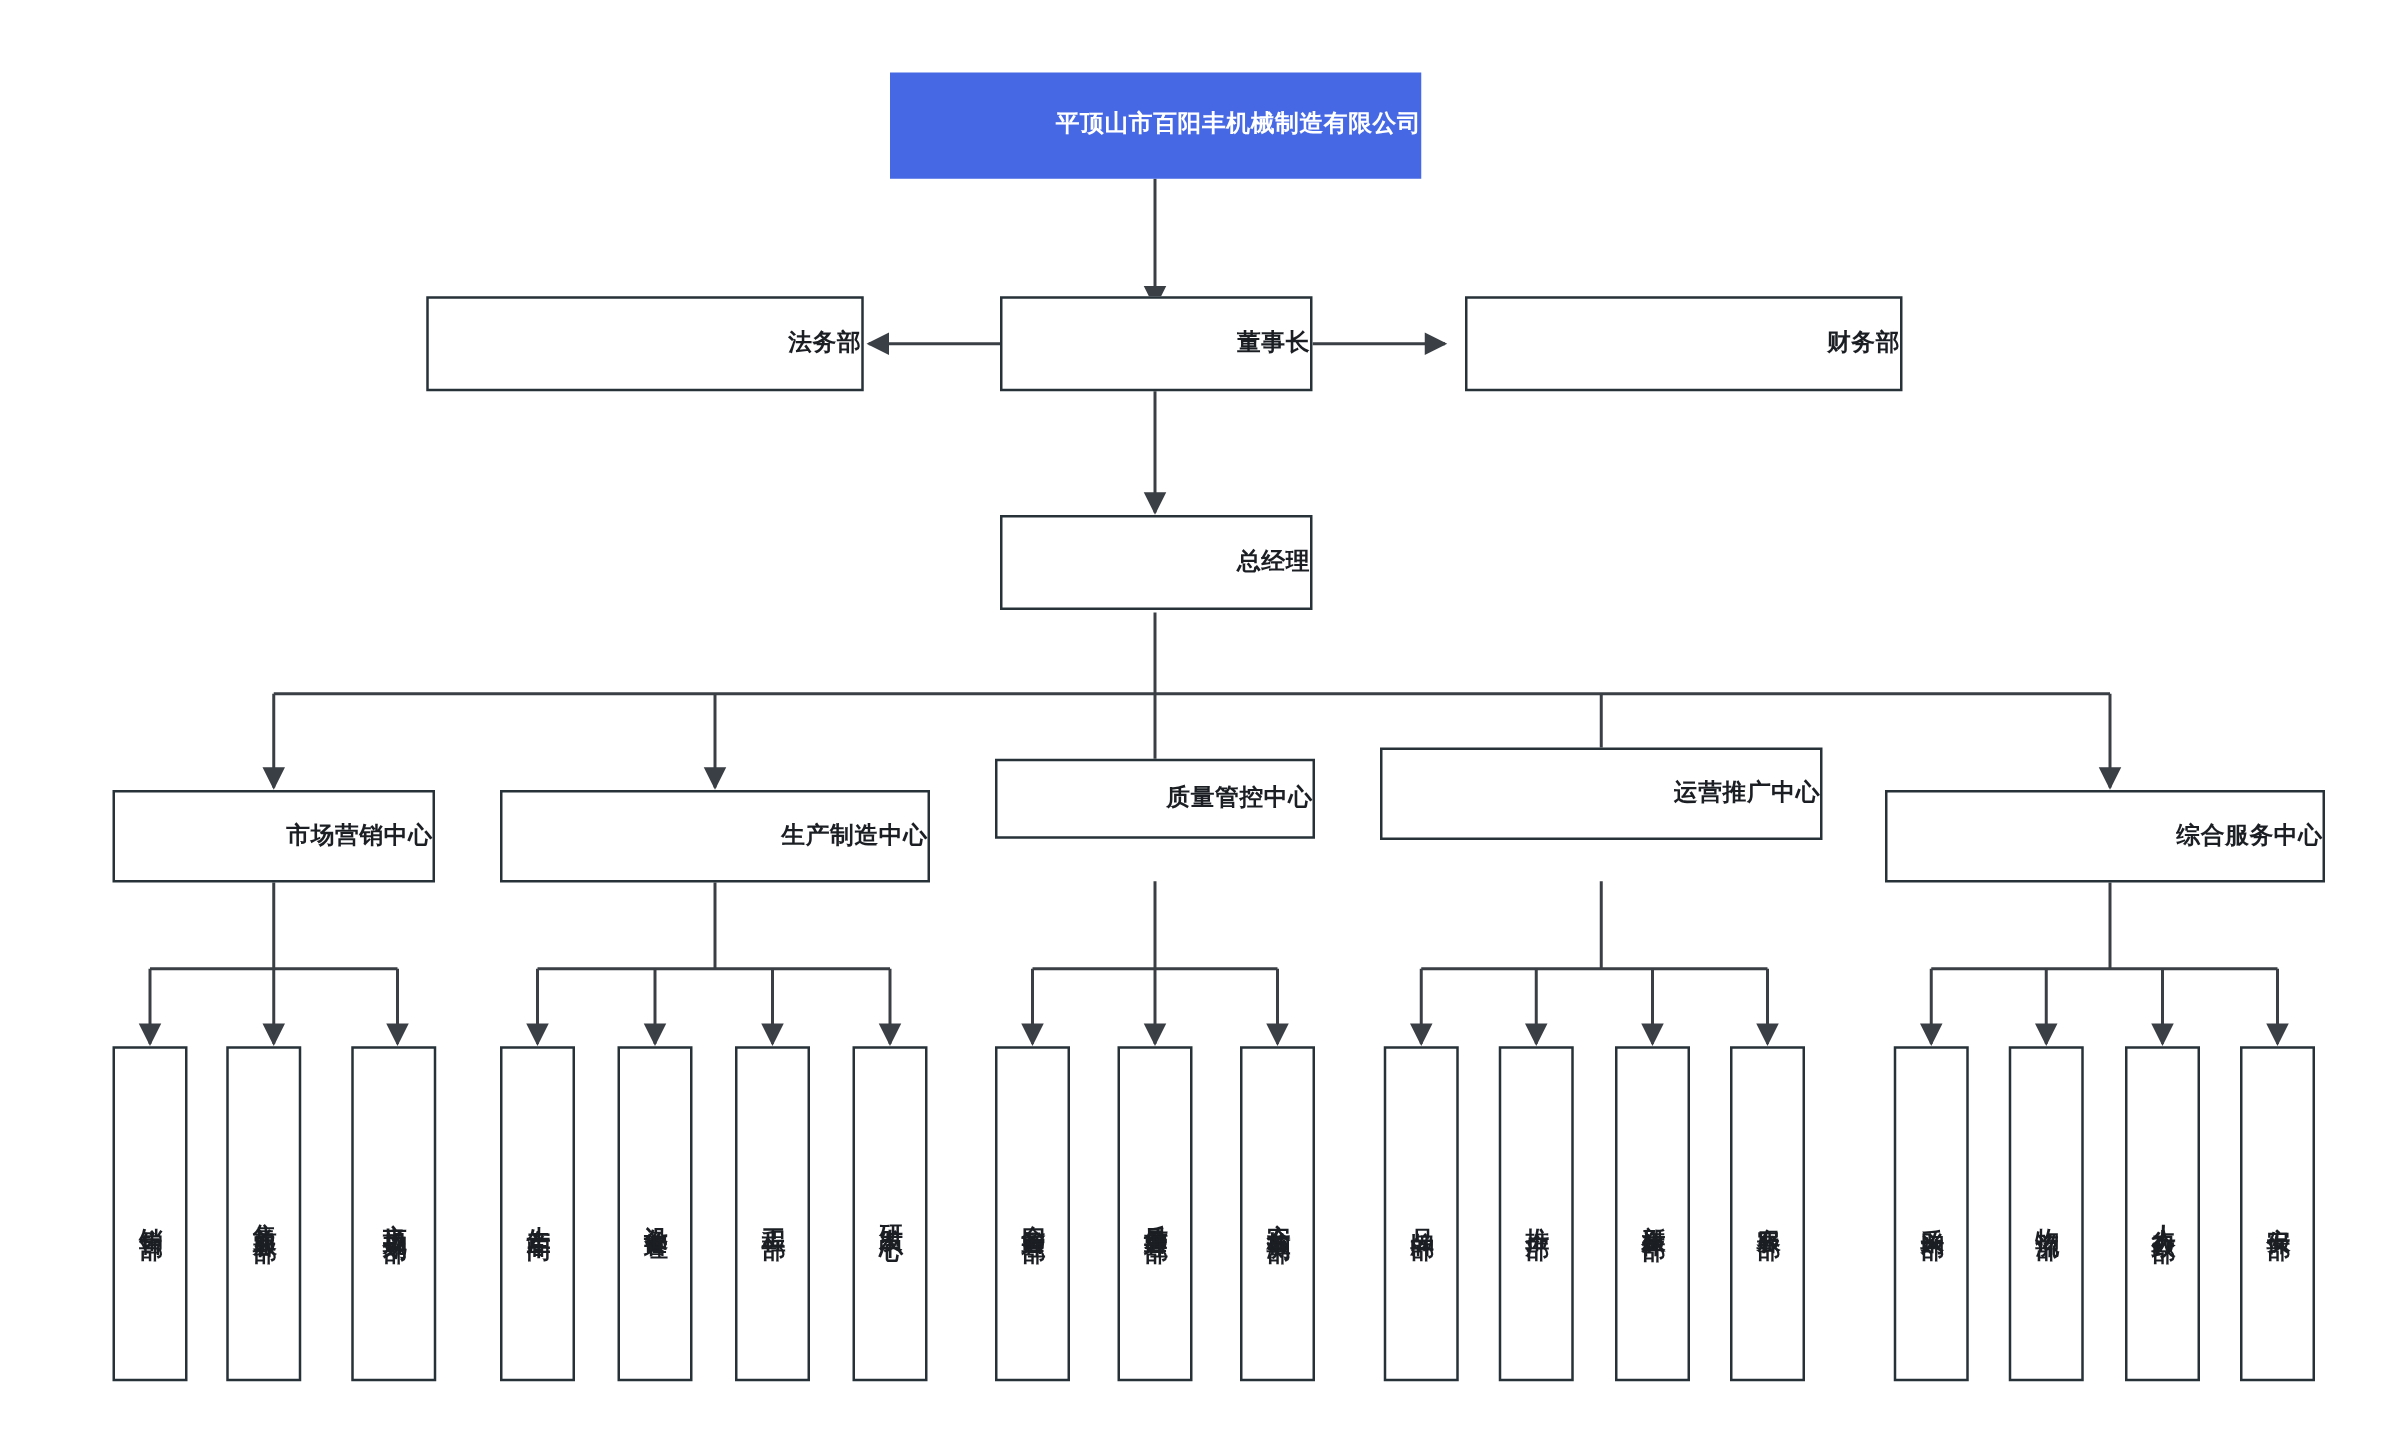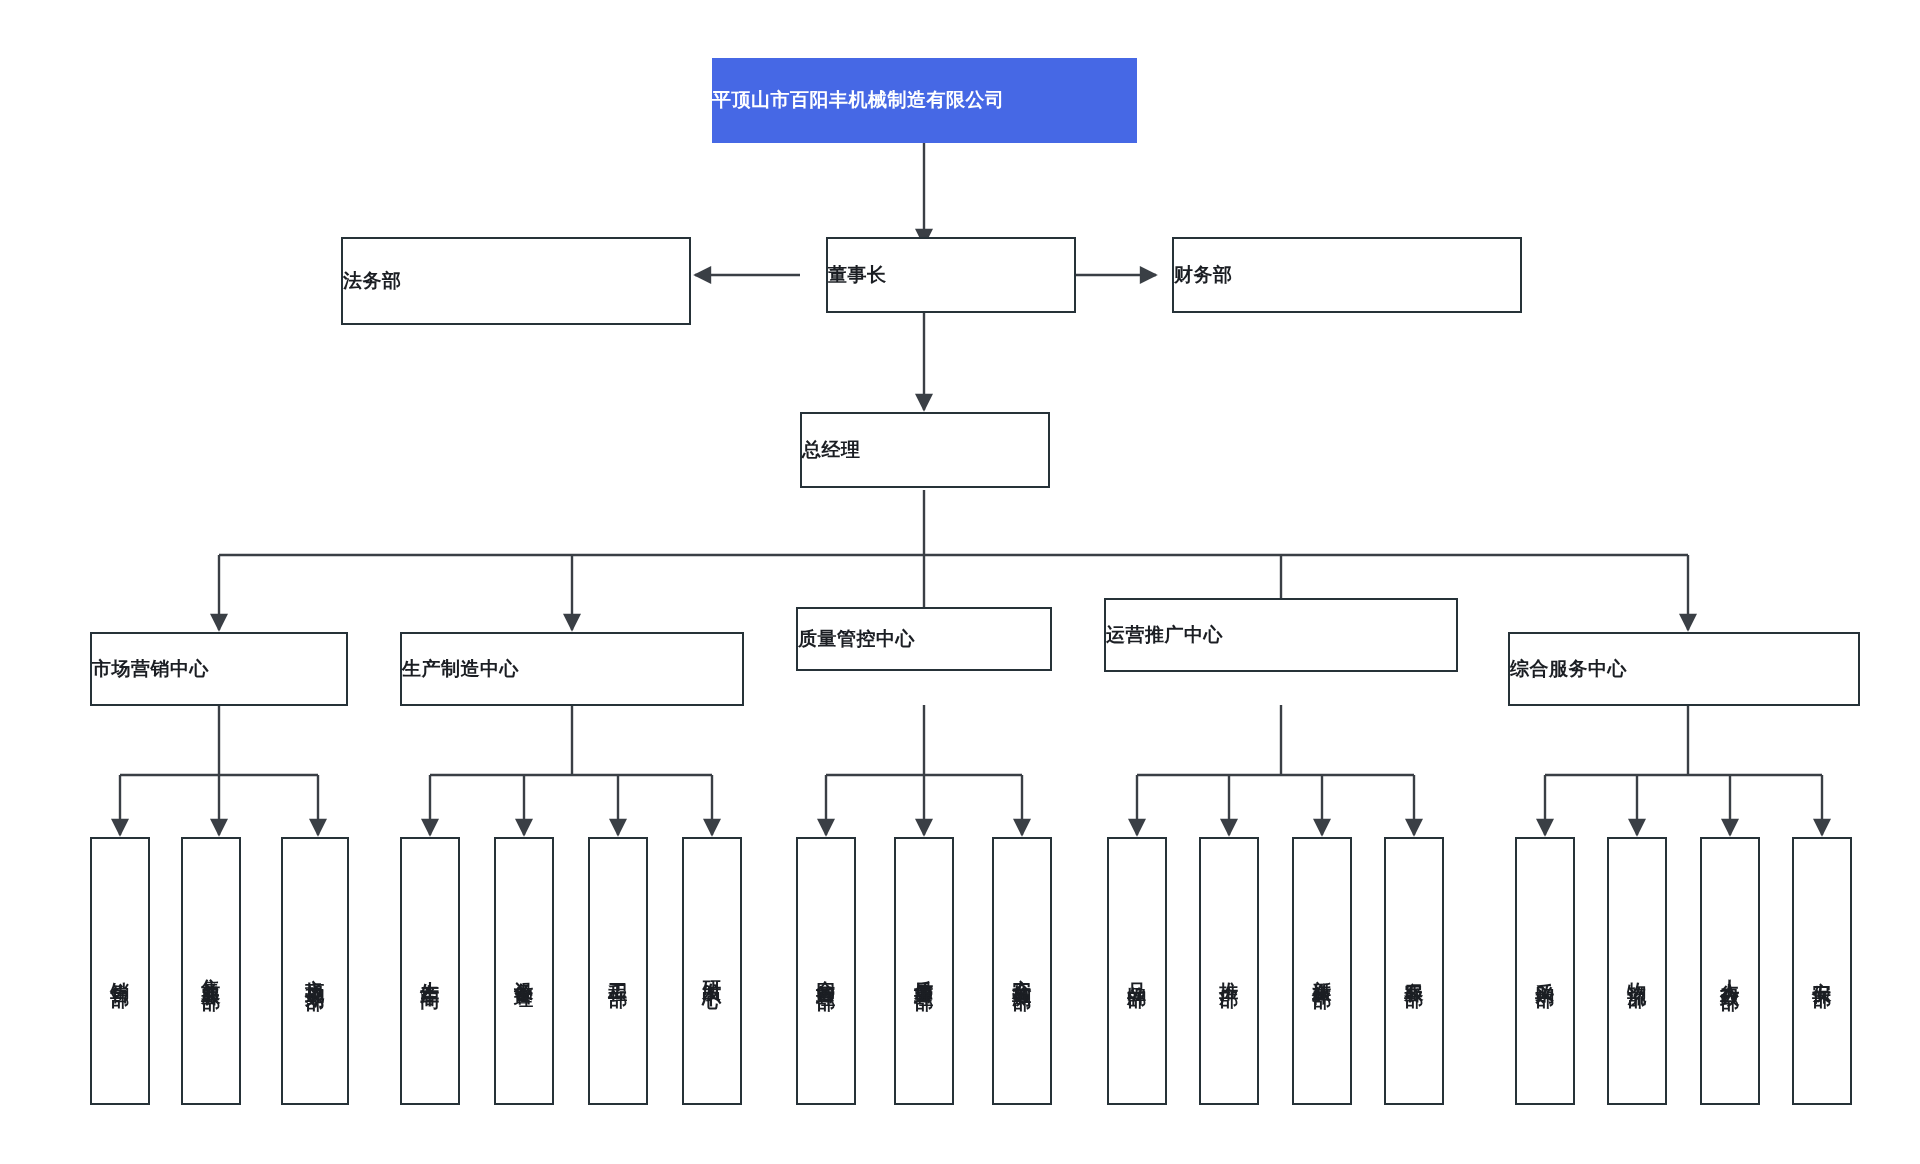--- a/index.html
+++ b/index.html
@@ -24,21 +24,21 @@
     width: 1920px;
     height: 1164px;
   }
   .node-box {
     position: absolute;
     box-sizing: border-box;
     border: 2px solid #263238;
     background: #ffffff;
     display: flex;
     align-items: center;
-    justify-content: flex-start;
+    justify-content: flex-end;
   }
   .node-box.root {
     border: none;
     background: #4668e5;
   }
   .node-label {
     font-weight: bold;
     color: #1b1e23;
     letter-spacing: 0.5px;
     text-align: center;
@@ -129,25 +129,25 @@
       <line x1="1637" y1="775" x2="1637" y2="835" marker-end="url(#arrowEnd)"></line>
       <line x1="1730" y1="775" x2="1730" y2="835" marker-end="url(#arrowEnd)"></line>
       <line x1="1822" y1="775" x2="1822" y2="835" marker-end="url(#arrowEnd)"></line>
     </g>
   </svg>
 
   <div class="node-box root" style="left:712px; top:58px; width:425px; height:85px;">
     <span class="node-label">平顶山市百阳丰机械制造有限公司</span>
   </div>
 
-  <div class="node-box level2" style="left:341px; top:237px; width:350px; height:88px;">
+  <div class="node-box level2" style="left:341px; top:237px; width:350px; height:76px;">
     <span class="node-label">法务部</span>
   </div>
 
-  <div class="node-box level2" style="left:800px; top:237px; width:250px; height:76px;margin-left:26px;">
+  <div class="node-box level2" style="left:800px; top:237px; width:250px; height:76px;">
     <span class="node-label">董事长</span>
   </div>
 
   <div class="node-box level2" style="left:1172px; top:237px; width:350px; height:76px;">
     <span class="node-label">财务部</span>
   </div>
 
   <div class="node-box level3" style="left:800px; top:412px; width:250px; height:76px;">
     <span class="node-label">总经理</span>
   </div>

